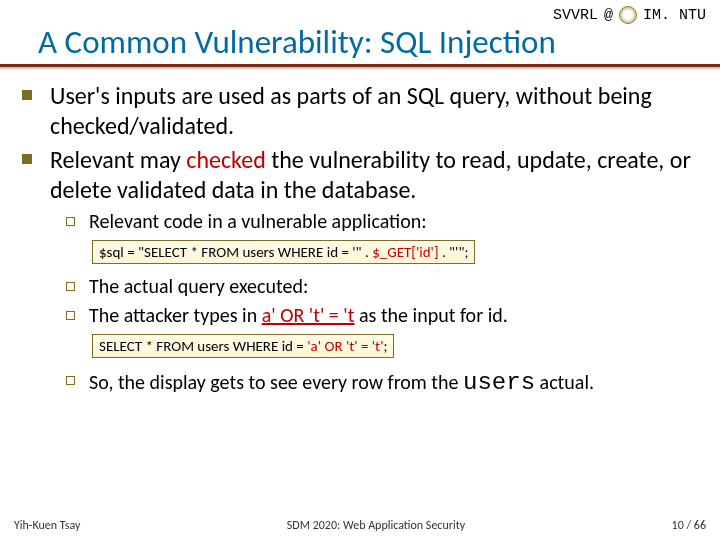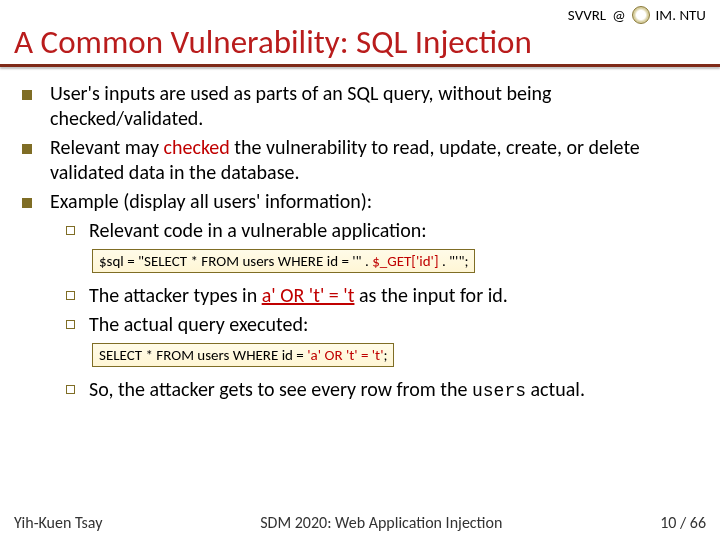--- a/index.html
+++ b/index.html
@@ -12,35 +12,37 @@
     position: relative;
     overflow: hidden;
   }
   .header {
     display: flex;
     justify-content: flex-end;
     align-items: flex-end;
     padding: 6px 14px 0 14px;
     font-size: 15px;
     gap: 6px;
+    font-family: Liberation Mono, monospace;
   }
   .logo {
     width: 18px; height: 18px;
     border: 1.5px solid #8a7a3a;
     border-radius: 50%;
     display: inline-block;
     position: relative;
     background: radial-gradient(circle at center, #fff 40%, #d8cfa0 60%);
   }
   .title {
     font-size: 33px;
-    color: #b91c1c;
+    color: #0369a1;
     padding: 0 14px 4px 14px;
     font-weight: 400;
     line-height: 1.1;
+    margin-left: 24px;
   }
   .rule {
     height: 3px;
     background: #7f2a18;
     margin: 0 0 14px 0;
     box-shadow: 0 2px 2px rgba(0,0,0,0.25);
   }
   .content {
     padding: 0 22px;
   }
@@ -49,21 +51,21 @@
     gap: 18px;
     margin-bottom: 4px;
   }
   .sq {
     width: 10px; height: 10px;
     background: #7f6d25;
     margin-top: 9px;
     flex-shrink: 0;
   }
   .b1-text {
-    font-size: 20px;
+    font-size: 24px;
     line-height: 1.25;
   }
   .b2-wrap { margin-left: 44px; }
   .b2 {
     display: flex;
     gap: 14px;
     margin: 4px 0 2px 0;
   }
   .osq {
     width: 9px; height: 9px;
@@ -76,28 +78,28 @@
     margin: 4px 0 6px 26px;
     border: 1px solid #7f6d25;
     background: linear-gradient(#fffbe8, #fff6d5);
     padding: 2px 6px;
     font-size: 15px;
     display: inline-block;
     white-space: nowrap;
   }
   .red { color: #c00000; }
   .u { text-decoration: underline; }
-  .mono { font-family: "Courier New", monospace; font-size: 18px; }
+  .mono { font-family: "Courier New", monospace; font-size: 24px; }
   .footer {
     position: absolute;
     bottom: 8px; left: 0; right: 0;
     display: flex;
     justify-content: space-between;
     padding: 0 14px;
-    font-size: 16px;
+    font-size: 12px;
     color: #333;
     gap: 28px;
   }
 </style>
 </head>
 <body>
 
 <div class="header">
   <span>SVVRL</span>
   <span>@</span>
@@ -115,59 +117,55 @@
     <div class="b1-text">User's inputs are used as parts of an SQL query, without being checked/validated.</div>
   </div>
 
   <div class="b1">
     <span class="sq"></span>
     <div class="b1-text">
       <span>Relevant may </span><span class="red">checked</span><span> the vulnerability to read, update, create, or delete validated data in the database.</span>
     </div>
   </div>
 
-  <div class="b1">
-    <span class="sq"></span>
-    <div class="b1-text">Example (display all users' information):</div>
-  </div>
 
   <div class="b2-wrap">
 
     <div class="b2">
       <span class="osq"></span>
       <div class="b2-text">Relevant code in a vulnerable application:</div>
     </div>
 
     <div class="codebox">
       <span>$sql = "SELECT * FROM users WHERE id = '" . </span><span class="red">$_GET['id']</span> <span>. "'";</span>
     </div>
 
     <div class="b2">
       <span class="osq"></span>
-      <div class="b2-text">
-        <span>The attacker types in </span><span class="red u">a' OR 't' = 't</span><span> as the input for id.</span>
-      </div>
+      <div class="b2-text">The actual query executed:</div>
     </div>
 
     <div class="b2">
       <span class="osq"></span>
-      <div class="b2-text">The actual query executed:</div>
+      <div class="b2-text">
+        <span>The attacker types in </span><span class="red u">a' OR 't' = 't</span><span> as the input for id.</span>
+      </div>
     </div>
 
     <div class="codebox">
       <span>SELECT * FROM users WHERE id = </span><span class="red">'a' OR 't' = 't'</span><span>;</span>
     </div>
 
     <div class="b2">
       <span class="osq"></span>
       <div class="b2-text">
-        <span>So, the attacker gets to see every row from the </span><span class="mono">users</span><span> actual.</span>
+        <span>So, the display gets to see every row from the </span><span class="mono">users</span><span> actual.</span>
       </div>
     </div>
 
   </div>
 </div>
 
 <div class="footer">
   <span>Yih-Kuen Tsay</span>
-  <span>SDM 2020: Web Application Injection</span>
+  <span>SDM 2020: Web Application Security</span>
   <span>10 / 66</span>
 </div>
 
 </body></html>

